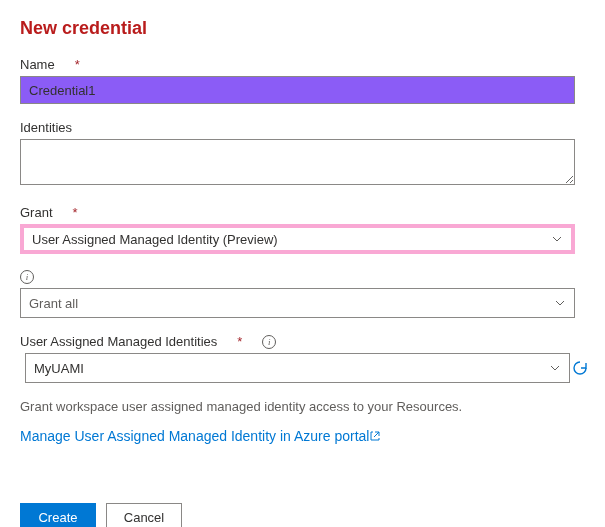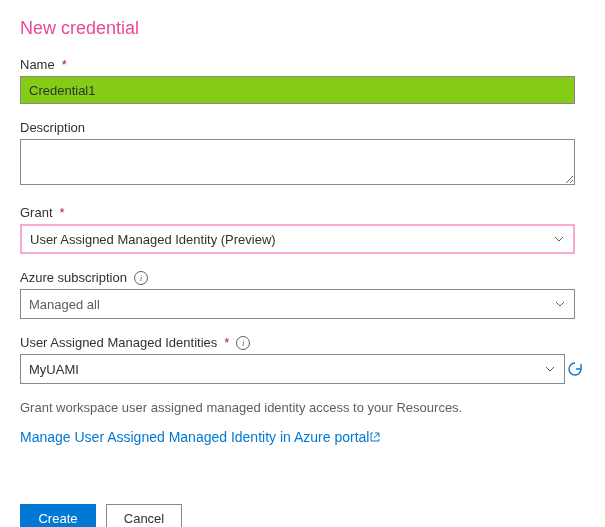--- a/index.html
+++ b/index.html
@@ -6,31 +6,31 @@
   body {
     margin: 0;
     padding: 18px 20px;
     font-family: "Segoe UI", Arial, sans-serif;
     color: #323130;
     background: #fff;
     width: 605px;
   }
   h2.title {
     font-size: 18px;
-    font-weight: 400;
+    font-weight: 700;
     margin: 0 0 18px 0;
-    color: #ec4899;
+    color: #b91c1c;
   }
   .field-label {
     font-size: 13px;
     color: #323130;
     margin-bottom: 4px;
     display: flex;
     align-items: center;
-    gap: 7px;
+    gap: 20px;
   }
   .req { color: #a4262c; }
   .info-icon {
     display: inline-flex;
     width: 14px;
     height: 14px;
     border: 1px solid #605e5c;
     border-radius: 50%;
     font-size: 9px;
     align-items: center;
@@ -39,21 +39,21 @@
     font-style: italic;
     font-family: Georgia, serif;
   }
   .text-input {
     width: 555px;
     height: 28px;
     border: 1px solid #8a8886;
     font-size: 13px;
     padding: 0 8px;
     color: #323130;
-    background: #84cc16;
+    background: #8b5cf6;
   }
   .textarea {
     width: 555px;
     height: 46px;
     border: 1px solid #8a8886;
     font-size: 13px;
     padding: 4px 8px;
     resize: both;
     background: #fff;
   }
@@ -68,35 +68,36 @@
     border: 1px solid #8a8886;
     background: #fff;
     display: flex;
     align-items: center;
     padding: 0 28px 0 8px;
     font-size: 13px;
     color: #323130;
     position: relative;
   }
   .select-box.highlight {
-    border: 2px solid #f9a8d4;
+    border: 4px solid #f9a8d4;
   }
   .select-box .placeholder { color: #605e5c; }
   .chevron {
     position: absolute;
     right: 8px;
     top: 50%;
     transform: translateY(-50%);
   }
   .chevron svg { display: block; }
   .row-with-action {
     display: flex;
     align-items: center;
     gap: 0;
     width: 575px;
+    justify-content: center;
   }
   .row-with-action .select-wrap { width: 545px; }
   .refresh-btn {
     width: 20px;
     height: 20px;
     display: flex;
     align-items: center;
     justify-content: center;
     color: #0078d4;
     cursor: pointer;
@@ -148,21 +149,21 @@
 <div class="field-block">
   <div class="field-label">
     <span>Name</span> 
       <span class="req">*</span>
   </div>
   <input class="text-input" type="text" value="Credential1" style="">
 </div>
 
 <div class="field-block">
   <div class="field-label">
-    <span>Description</span>
+    <span>Identities</span>
   </div>
   <textarea class="textarea" style=""></textarea>
 </div>
 
 <div class="field-block">
   <div class="field-label">
     <span>Grant</span> 
       <span class="req">*</span>
   </div>
   <div class="select-wrap">
@@ -172,26 +173,25 @@
         <svg width="12" height="12" viewBox="0 0 12 12">
             <path d="M2 4 L6 8 L10 4" stroke="#605e5c" stroke-width="1" fill="none"></path>
           </svg>
       </span>
     </div>
   </div>
 </div>
 
 <div class="field-block">
   <div class="field-label">
-    <span>Azure subscription</span>
     <span class="info-icon">i</span>
   </div>
   <div class="select-wrap">
     <div class="select-box">
-      <span class="placeholder">Managed all</span>
+      <span class="placeholder">Grant all</span>
       <span class="chevron">
         <svg width="12" height="12" viewBox="0 0 12 12">
             <path d="M2 4 L6 8 L10 4" stroke="#605e5c" stroke-width="1" fill="none"></path>
           </svg>
       </span>
     </div>
   </div>
 </div>
 
 <div class="field-block" style="margin-bottom:16px;">

